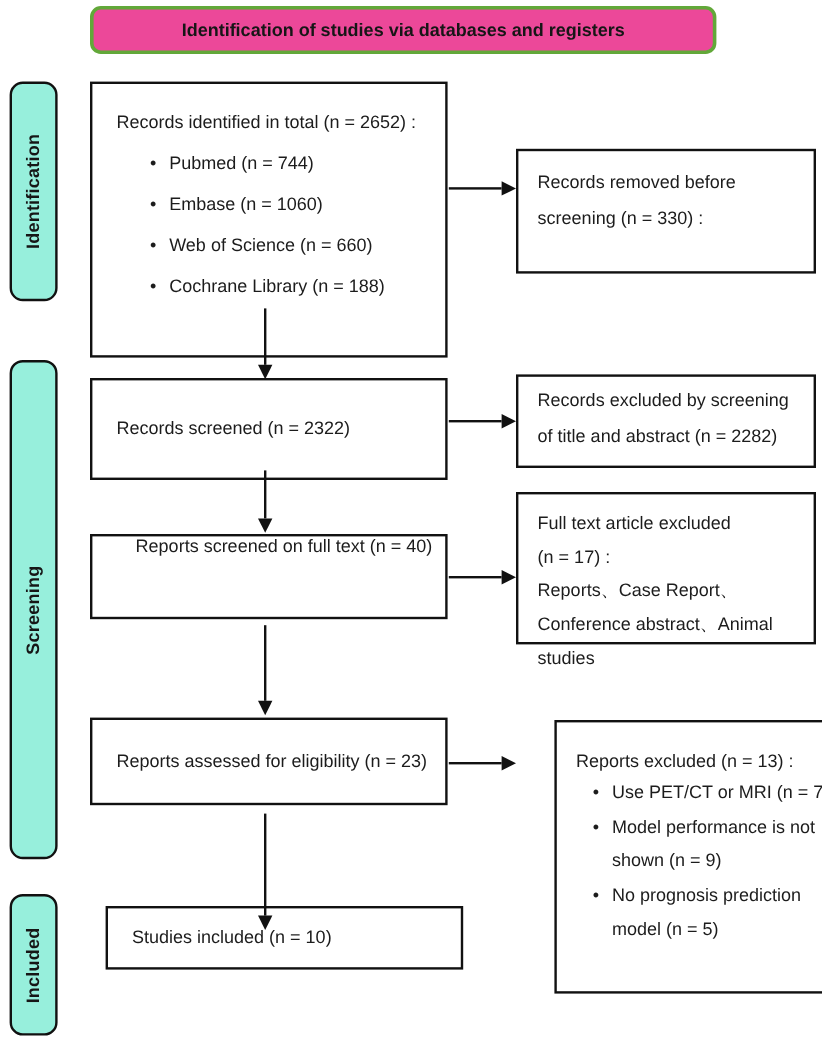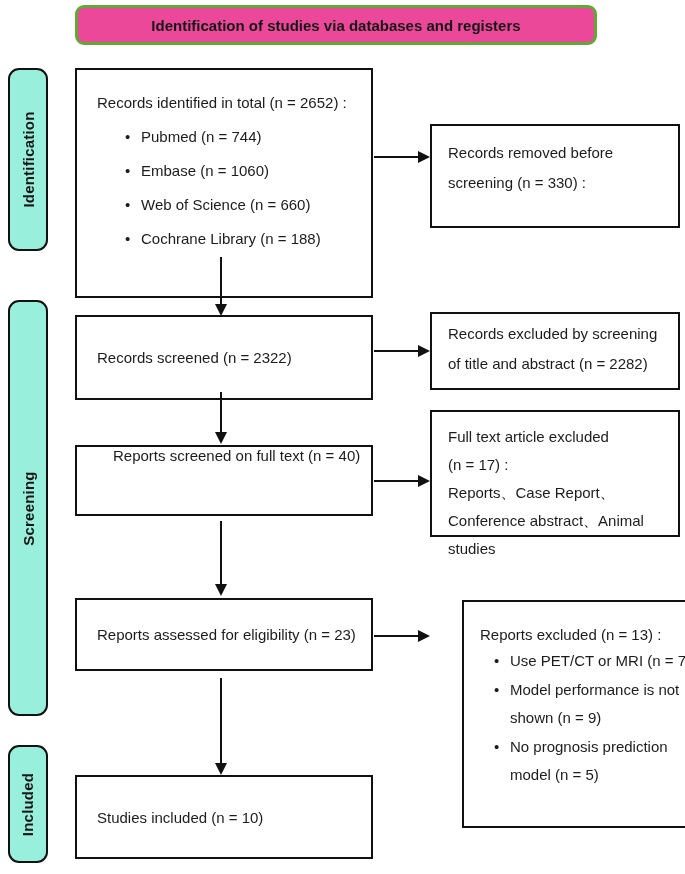--- a/index.html
+++ b/index.html
@@ -65,21 +65,21 @@
   .side-col { left: 430px; width: 250px; }
 
   .box-records-identified { top: 68px;  height: 230px; padding: 24px 10px 0 20px; }
   .box-records-removed    { top: 124px; height: 104px; padding: 12px 12px 0 16px; line-height: 30px; }
   .box-records-screened   { top: 315px; height: 85px;  display: flex; align-items: center; padding-left: 20px; }
   .box-records-excluded   { top: 312px; height: 78px;  padding: 5px 12px 0 16px;  line-height: 30px; }
   .box-reports-screened   { top: 445px; height: 71px;  display: flex; align-items: flex-start; padding-left: 36px; }
   .box-fulltext-excluded  { top: 410px; height: 127px; padding: 11px 12px 0 16px; line-height: 28px; }
   .box-reports-assessed   { top: 598px; height: 73px;  display: flex; align-items: center; padding-left: 20px; text-align: center; }
   .box-reports-excluded   { top: 600px; height: 228px; padding: 24px 10px 0 16px; margin-left: 32px; }
-  .box-studies-included   { top: 775px; height: 84px;  display: flex; align-items: center; padding-left: 20px; }
+  .box-studies-included   { top: 755px; height: 53px;  display: flex; align-items: center; padding-left: 20px; margin-left: 13px; }
 
   .bullet-list-main { margin-top: 9px; margin-left: 28px; }
   .bullet-list-main .bullet { display: flex; line-height: 34px; }
   .bullet-list-side { margin-top: 4px; margin-left: 14px; }
   .bullet-list-side .bullet { display: flex; line-height: 28px; margin-top: 1px; }
   .bullet .dot { width: 16px; flex: 0 0 16px; }
 
   
   .arrow-down {
     position: absolute;

